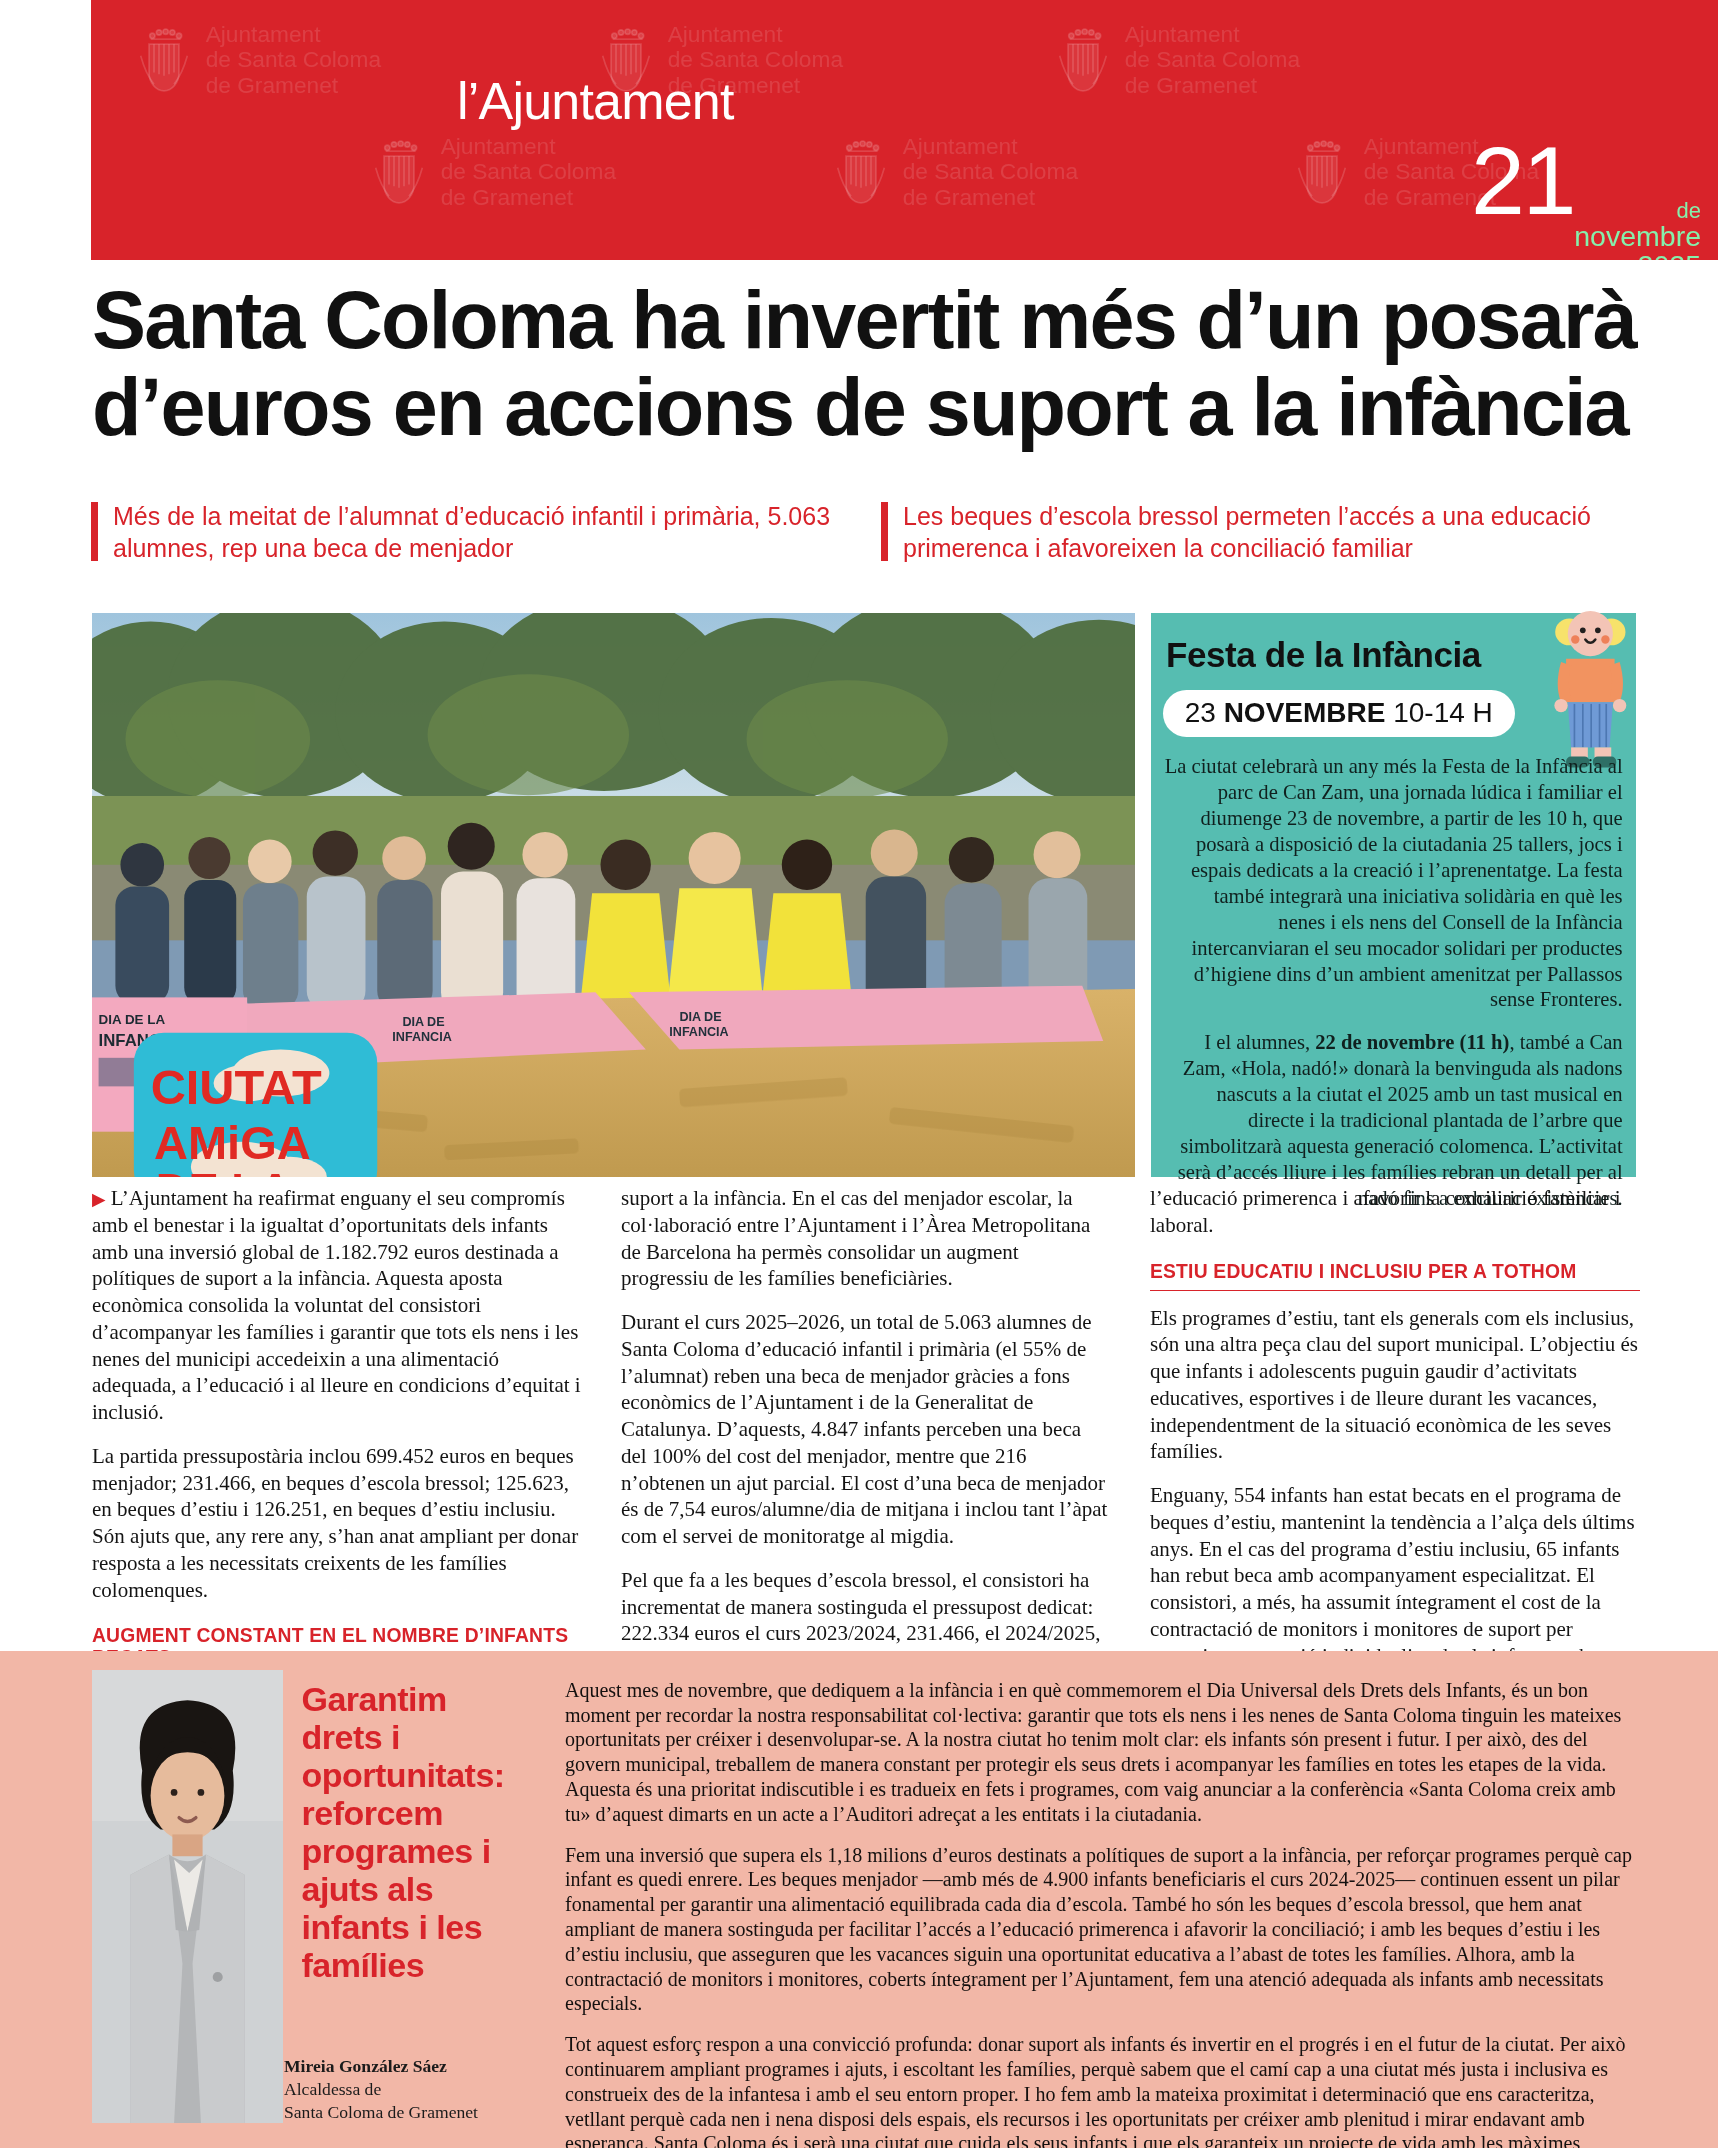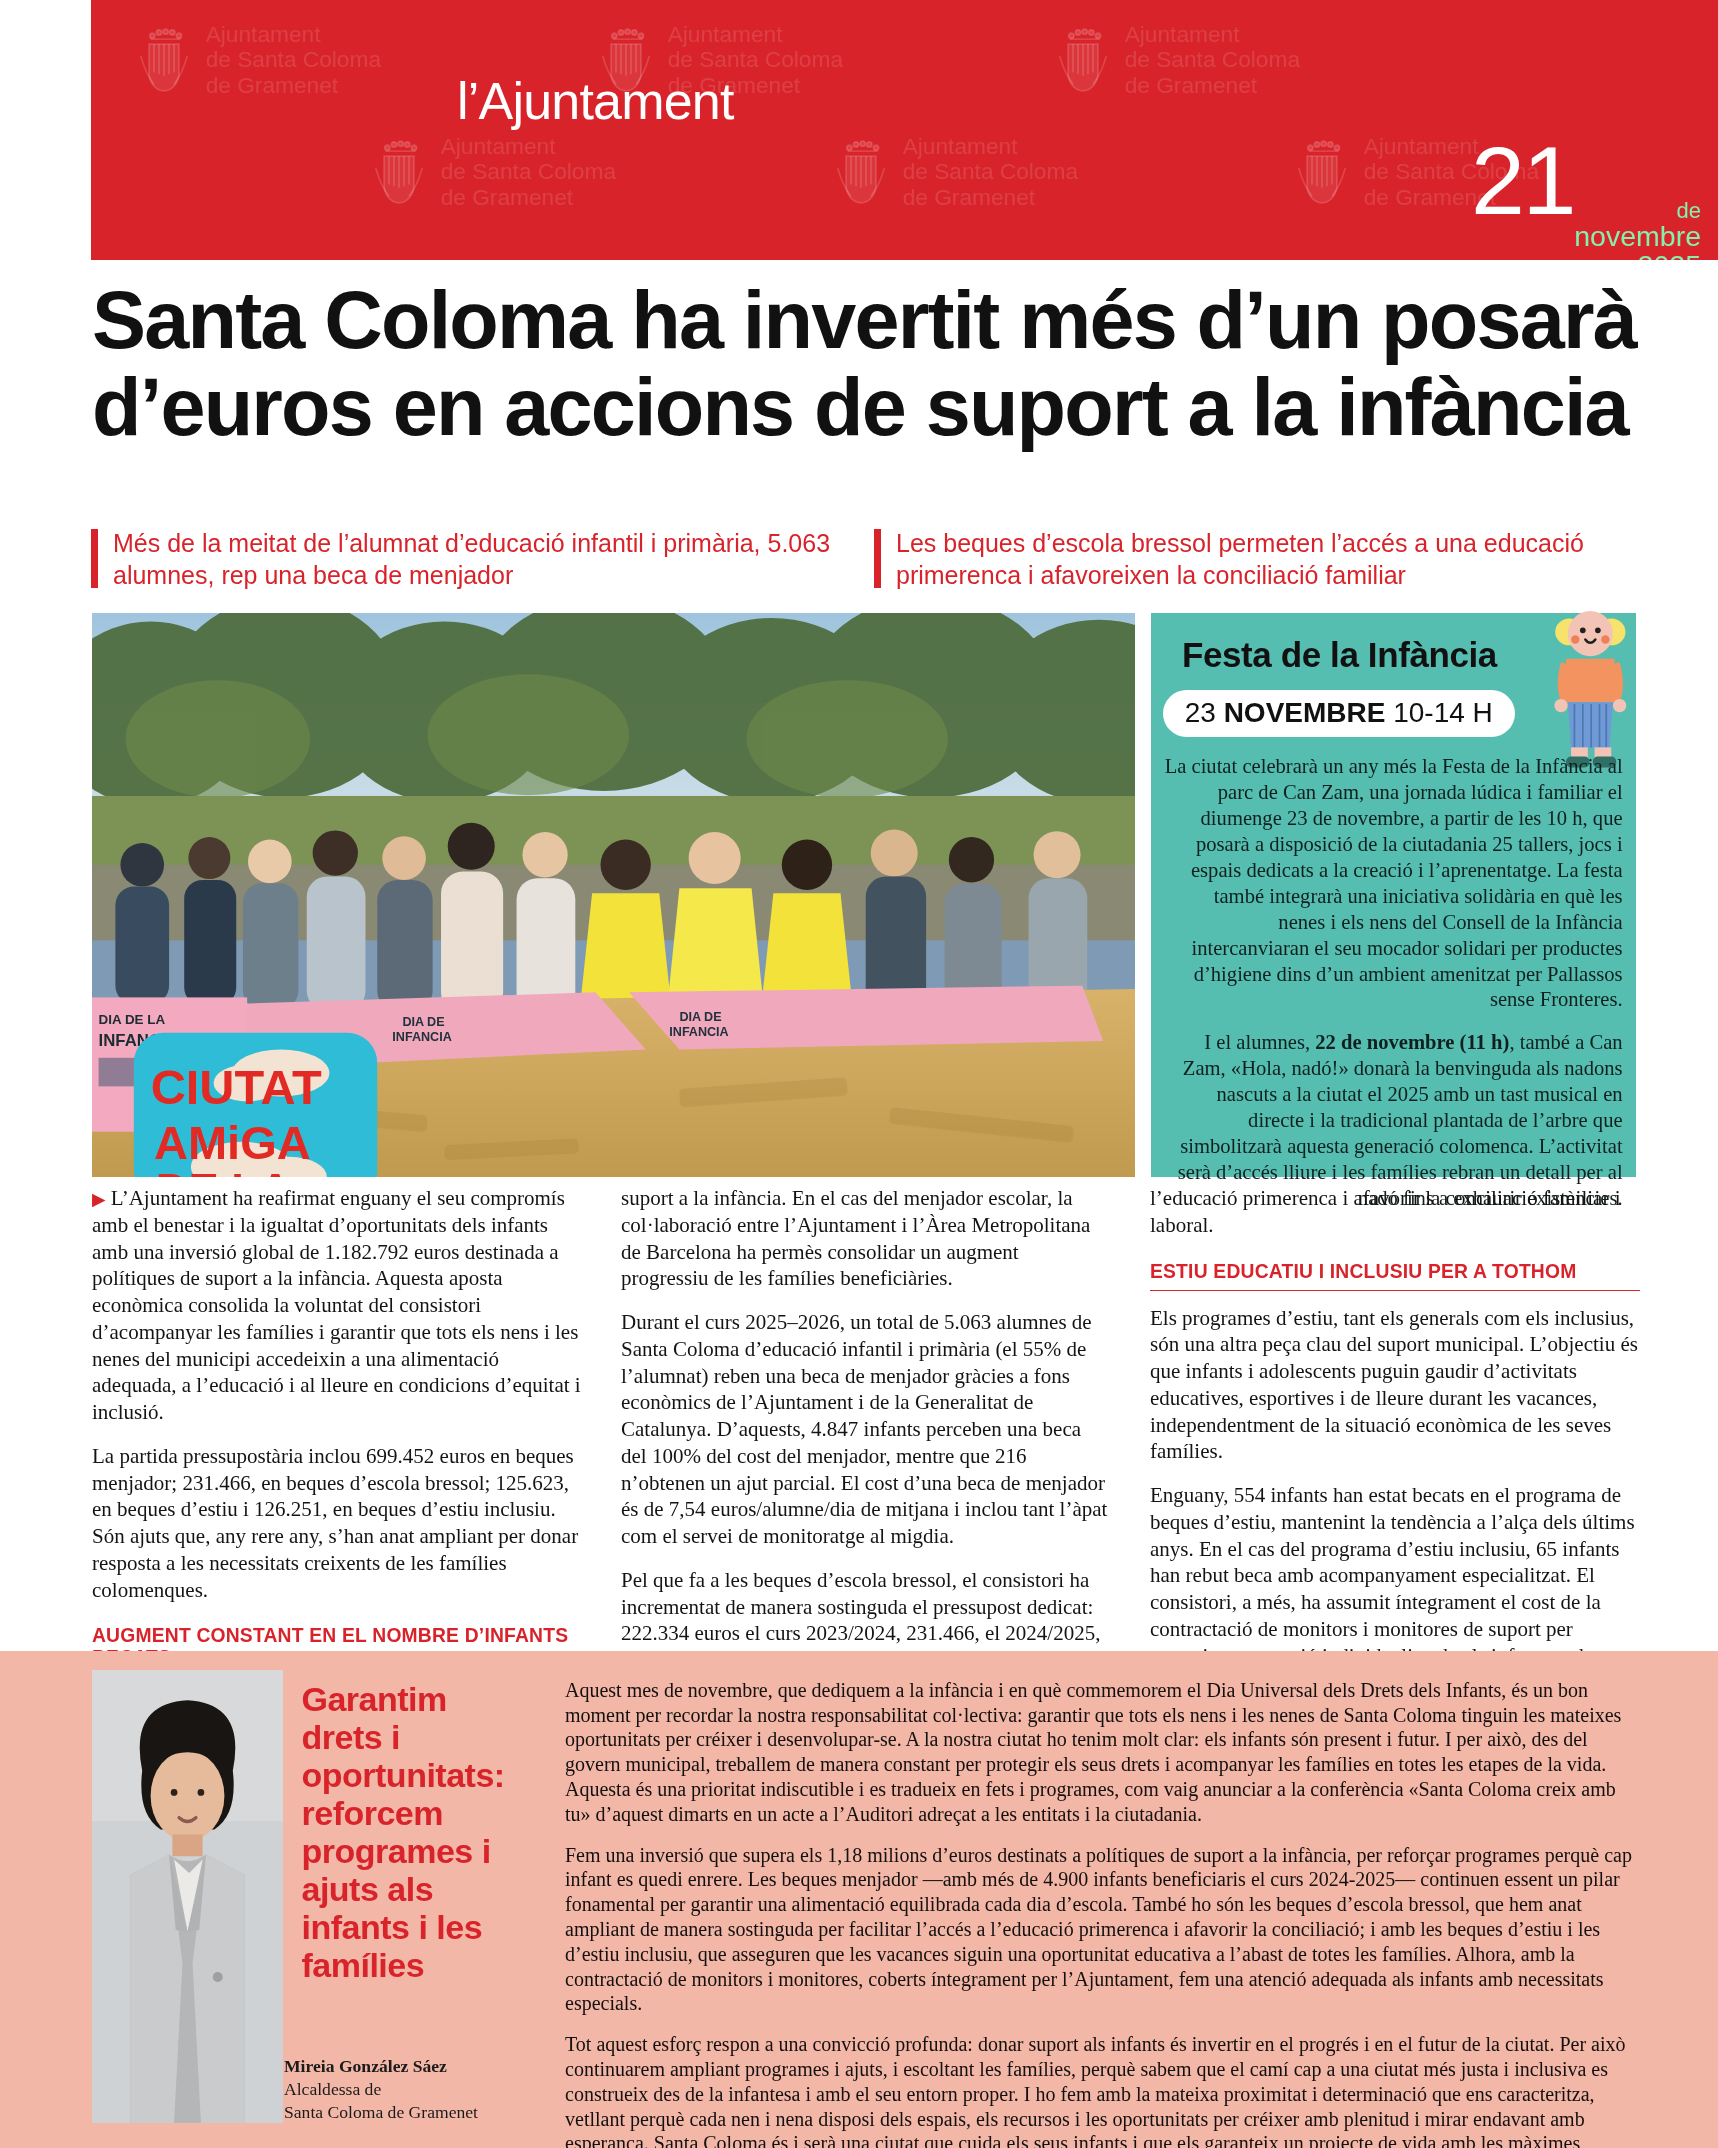--- a/index.html
+++ b/index.html
@@ -70,21 +70,21 @@
 
   
   .headline {
     position: absolute; left: 92px; top: 277px; width: 1544px;
     font-family: "Liberation Sans", sans-serif;
     font-weight: 700; font-size: 81px; line-height: 1.07;
     color: #111111; letter-spacing: -1.8px;
   }
 
   
-  .subheads { position: absolute; left: 91px; top: 527px; width: 1548px; display: flex; gap: 28px; }
+  .subheads { position: absolute; left: 91px; top: 500px; width: 1548px; display: flex; gap: 35px; }
   .subhead { position: relative; padding-left: 22px; width: 755px; }
   .subhead::before {
     content:""; position:absolute; left:0; top:1.7px; bottom:3.4px; width:6.7px; background:#d8232a;
   }
   .subhead p {
     font-family: "Liberation Sans", sans-serif;
     font-size: 25px; line-height: 1.28; color: #d8232a; font-weight: 400;
   }
 
   
@@ -95,21 +95,21 @@
   .photo svg { display: block; width: 100%; height: 100%; }
 
   
   .teal {
     position: absolute; left: 1151px; top: 613px; width: 485px; height: 564px;
     background: #56bdb1; padding: 0;
   }
   .teal-title {
     position: absolute; left: 15px; top: 22px;
     font-family: "Liberation Sans", sans-serif;
-    font-weight: 700; font-size: 35px; color: #111; letter-spacing: -0.4px; margin-left: 16px;
+    font-weight: 700; font-size: 35px; color: #111; letter-spacing: -0.4px;
   }
   .teal-pill {
     position: absolute; left: 11.7px; top: 77px;
     background: #ffffff; border-radius: 34px;
     padding: 6.7px 22px 8.4px;
     font-family: "Liberation Sans", sans-serif;
     font-size: 28px; color:#111; white-space: nowrap;
   }
   .teal-pill b { font-weight: 700; }
   .teal-kid { position: absolute; right: 3.4px; top: -15px; width: 87px; height: 175px; }

